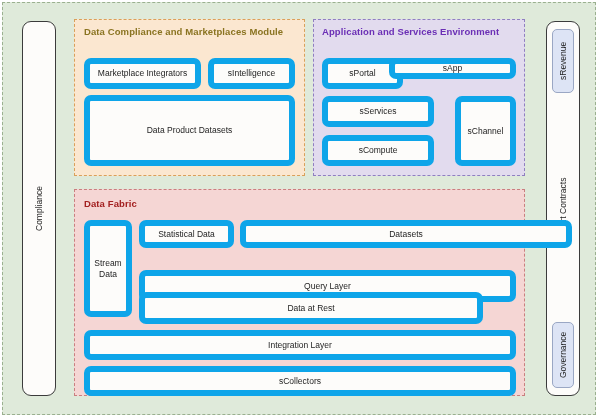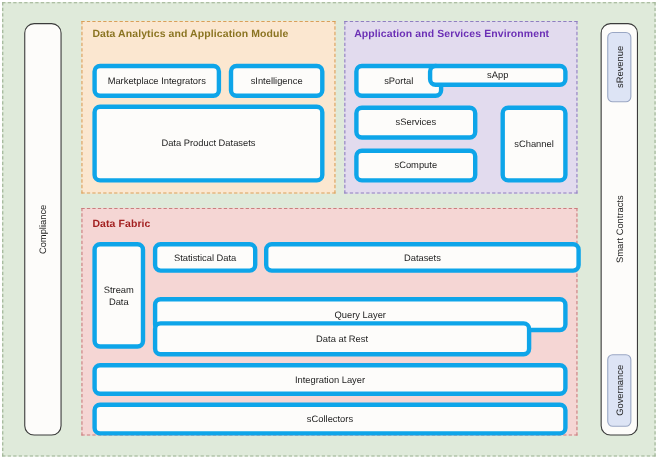--- a/index.html
+++ b/index.html
@@ -33,21 +33,21 @@
     box-sizing: border-box;
     background: #dfeada;
     border: 1px dashed #9ab08f;
   }
 
   
   .node {
     position: absolute;
     box-sizing: border-box;
     background: #fdfcfa;
-    border: 4px solid #0ea5e9;
+    border: 6px solid #0ea5e9;
     border-radius: 7px;
     display: flex;
     align-items: center;
     justify-content: center;
     text-align: center;
     color: #1d1d1d;
     font-size: 8.5px;
     line-height: 1.25;
     padding: 1px 3px;
   }
@@ -137,21 +137,21 @@
   
   #sportal-node   { left: 322px; top: 58px; width: 81px;  height: 31px; }
   #sapp-node      { left: 389px; top: 58px; width: 127px; height: 21px; }
   #sservices-node { left: 322px; top: 96px; width: 112px; height: 31px; }
   #scompute-node  { left: 322px; top: 135px; width: 112px; height: 31px; }
   #schannel-node  { left: 455px; top: 96px; width: 61px;  height: 70px; }
 
   
   #stream-data-node      { left: 84px;  top: 220px; width: 48px;  height: 97px; }
   #statistical-data-node { left: 139px; top: 220px; width: 95px;  height: 28px; }
-  #datasets-node         { left: 240px; top: 220px; width: 288px; height: 28px; }
+  #datasets-node         { left: 240px; top: 220px; width: 332px; height: 28px; }
   #query-layer-node      { left: 139px; top: 254px; width: 377px; height: 32px; margin-top: 16px; }
   #data-at-rest-node     { left: 139px; top: 292px; width: 344px; height: 32px; }
   #integration-layer-node{ left: 84px;  top: 330px; width: 432px; height: 30px; }
   #scollectors-node      { left: 84px;  top: 366px; width: 432px; height: 30px; }
 </style>
 </head>
 <body>
 
 <div id="diagram">
 
@@ -165,21 +165,21 @@
     <span class="vtext">Smart Contracts</span>
   </div>
   <div class="sc-sub" id="srevenue-box">
     <span class="vtext">sRevenue</span>
   </div>
   <div class="sc-sub" id="governance-box">
     <span class="vtext">Governance</span>
   </div>
 
   <div class="panel" id="analytics-panel"></div>
-  <div class="panel-title" id="analytics-title">Data Analytics and Application Module</div>
+  <div class="panel-title" id="analytics-title">Data Compliance and Marketplaces Module</div>
 
   <div class="node" id="marketplace-integrators-node">
     <span>Marketplace Integrators</span>
   </div>
   <div class="node" id="sintelligence-node">
     <span>sIntelligence</span>
   </div>
   <div class="node" id="data-product-provider-node">
     <span>Data Product Datasets</span>
   </div>

